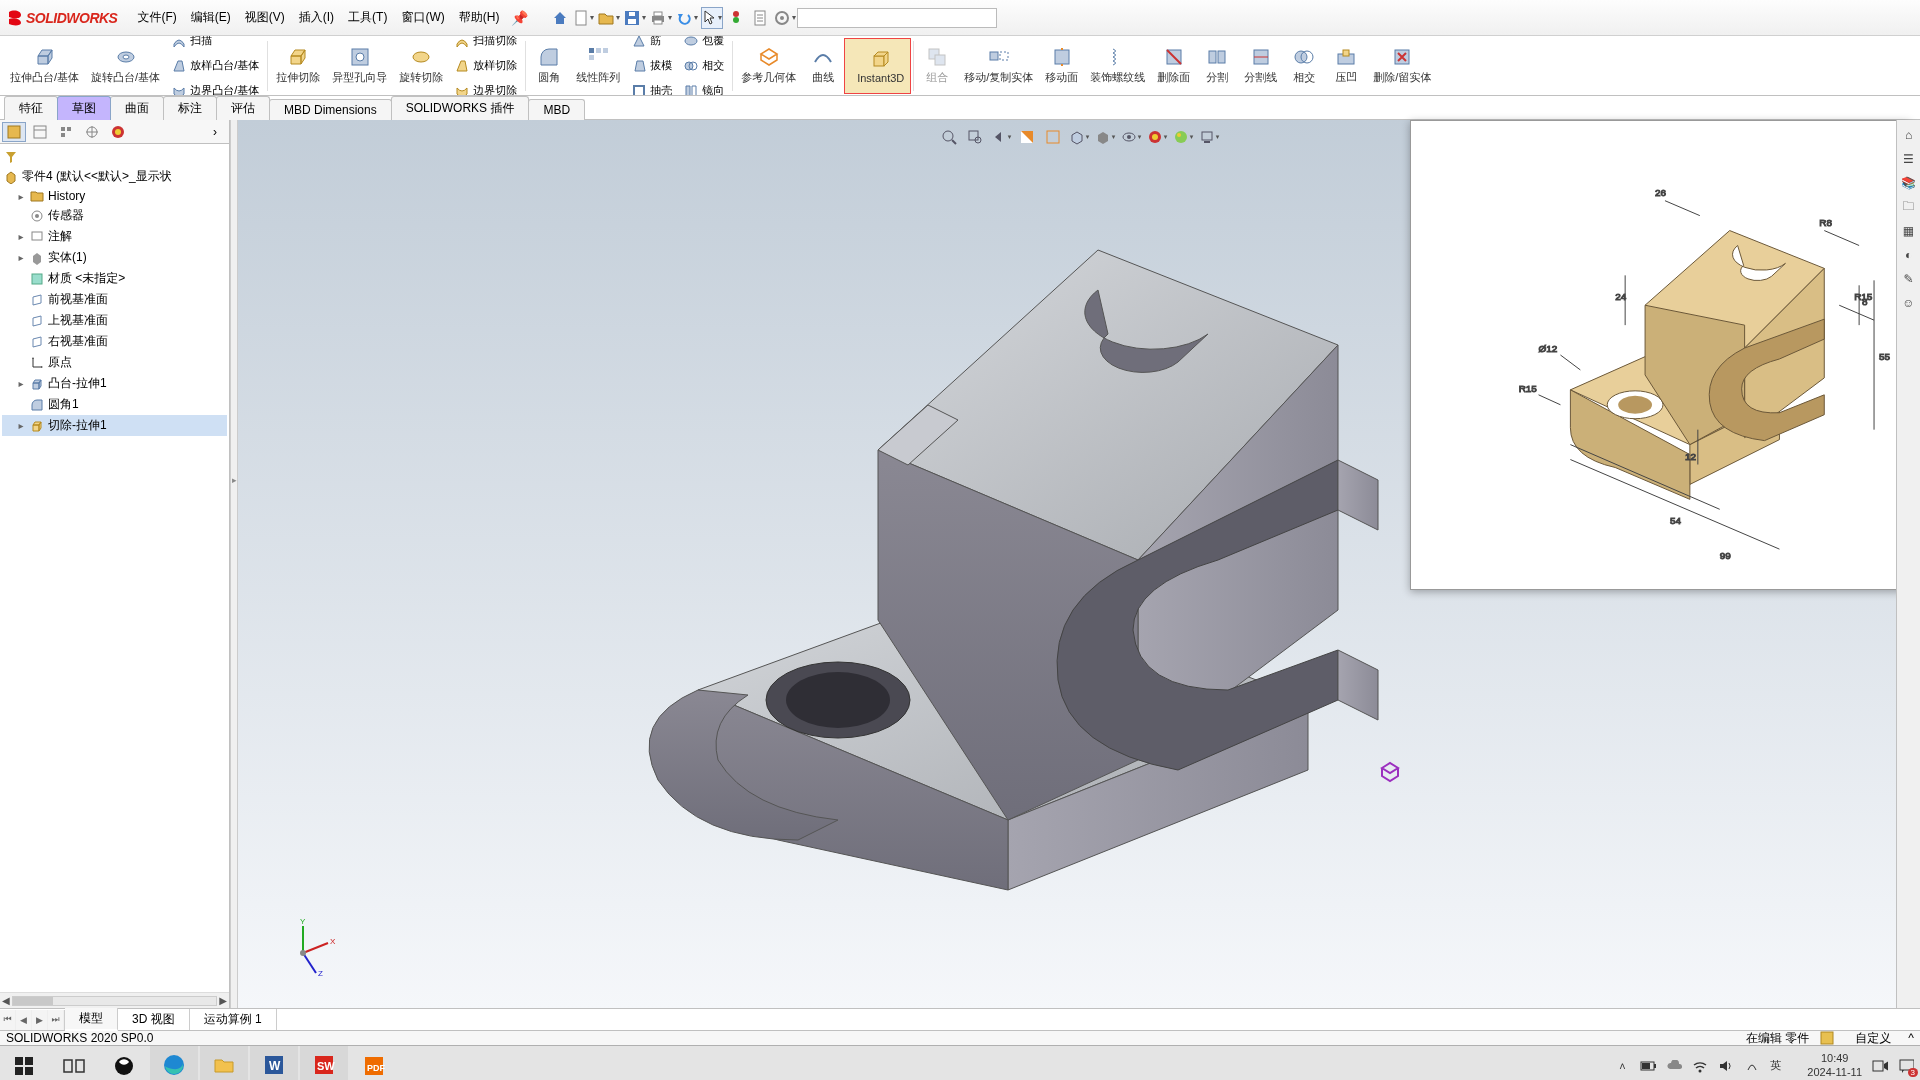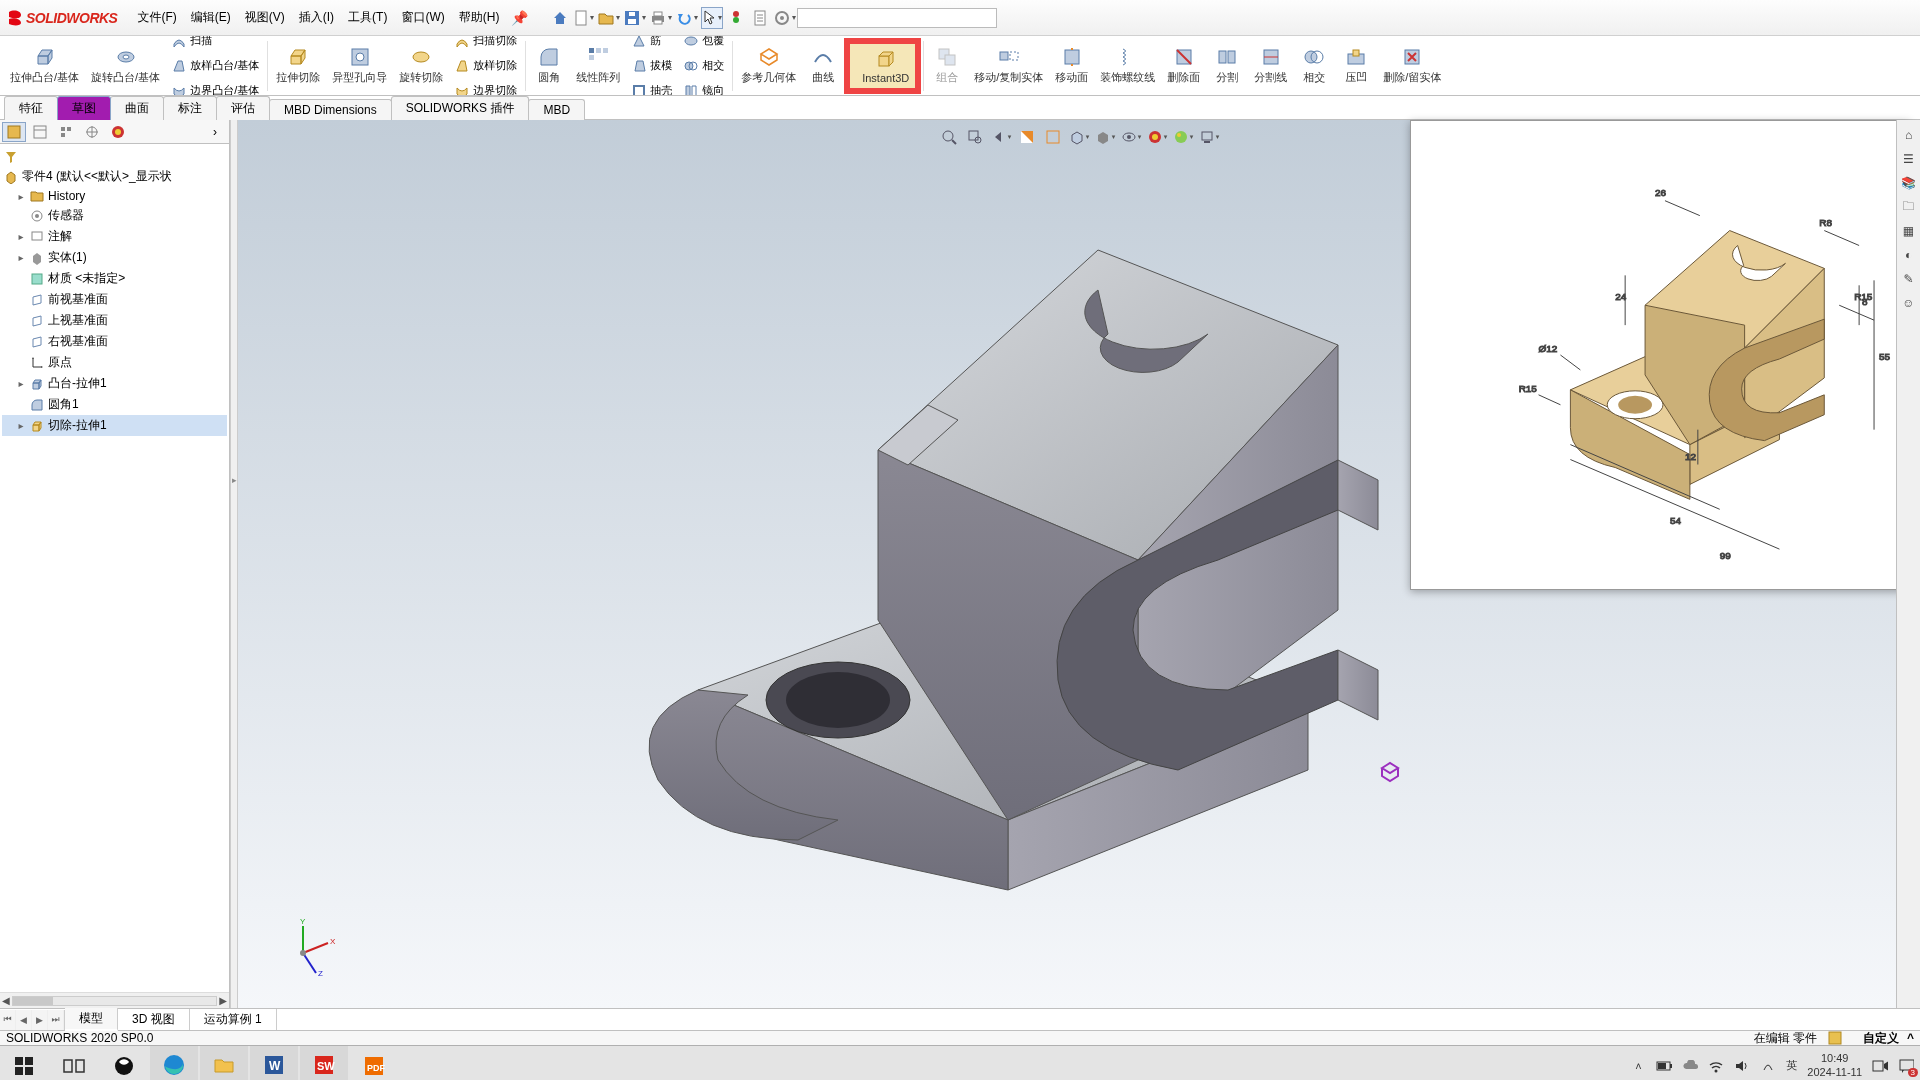--- a/index.html
+++ b/index.html
@@ -16,30 +16,30 @@
 .qat { display:flex; align-items:center; gap:2px; margin-left:20px; }
 .qat .btn { min-width:22px; height:22px; display:flex; align-items:center; justify-content:center; border:1px solid transparent; }
 .qat .dd::after { content:"▾"; font-size:8px; margin-left:2px; color:#555; }
 .doc-title { flex:1; text-align:center; font-size:13px; }
 .title-right { display:flex; align-items:center; gap:4px; margin-right:4px; }
 
 
 .ribbon { height: 60px; background:#fff; border-bottom:1px solid #c0c0c0; display:flex; align-items:center; padding:0 4px; overflow:hidden; }
 .ribbon .rgrp { display:flex; flex-direction:column; align-items:center; justify-content:center; padding:2px 6px; height:56px; text-align:center; font-size:11px; color:#333; min-width:42px; border-right:0; }
 .ribbon .ric { width:22px; height:22px; display:inline-flex; align-items:center; justify-content:center; margin-bottom:2px; }
-.ribbon .active { background:#f5e7b8; border:6px solid #ef4444;padding-left:12px; }
+.ribbon .active { background:#f5e7b8; border:1px solid #ef4444;padding-left:12px; }
 .ribbon .col3 { display:flex; flex-direction:column; gap:10px; justify-content:center; font-size:11px; padding:2px 6px; height:56px;}
 .ribbon .col3 .row { display:flex; align-items:center; gap:4px; white-space:nowrap; }
 .ribbon .col3 .row .ic { width:14px; height:14px; display:inline-flex; }
 .ribbon .vsep { width:1px; height:50px; background:#e0e0e0; margin:0 2px; }
 
 
 .cmdtabs { height:24px; background:#fff; border-bottom:1px solid #c0c0c0; display:flex; align-items:flex-end; padding-left:4px; }
 .cmdtabs .tab { padding:3px 14px; border:1px solid #c0c0c0; border-bottom:none; background:#f5f5f5; margin-right:-1px; font-size:12px; border-radius:3px 3px 0 0; position:relative; top:1px;}
-.cmdtabs .tab.active { background:#a21caf; border-color:#8aa5c8; z-index:2; }
+.cmdtabs .tab.active { background:#c4b5fd; border-color:#8aa5c8; z-index:2; }
 
 
 .main { display:flex; height: calc(100% - 24px - 60px - 24px - 22px - 22px - 40px); position:relative; }
 
 
 .ftree { width: 230px; background:#fff; border-right:1px solid #c0c0c0; display:flex; flex-direction:column; }
 .ftree-tabs { display:flex; border-bottom:1px solid #c0c0c0; height:24px; align-items:center; padding:0 2px; gap:2px; background:#f7f7f7;}
 .ftree-tabs .tbtn { width:24px; height:20px; display:flex; align-items:center; justify-content:center; }
 .ftree-tabs .tbtn.active { background:#dde6f2; border:1px solid #8aa5c8; }
 .ftree-tabs .more { margin-left:auto; }
@@ -71,30 +71,30 @@
 .btabs { height:22px; background:#fff; border-top:1px solid #c0c0c0; display:flex; align-items:center; }
 .btabs .navbtns { display:flex; border-right:1px solid #ccc; }
 .btabs .navbtns span { width:16px; height:20px; display:flex; align-items:center; justify-content:center; font-size:9px; color:#666; border-right:1px solid #eee; background:#f4f4f4;}
 .btabs .tab { padding:2px 14px; border-right:1px solid #ccc; font-size:12px; }
 .btabs .tab.active { background:#f7f7f7; border-bottom:2px solid #fff;}
 
 
 .status { height:15px; background:#f7f7f7; border-top:1px solid #c0c0c0; display:flex; align-items:center; font-size:12px; padding:0 6px; }
 .status .left { flex:1; }
 .status .mid { display:flex; gap:10px; align-items:center; }
-.status .right { margin-left:20px; display:flex; gap:8px; align-items:center;font-weight:bold; }
+.status .right { margin-left:20px; display:flex; gap:17px; align-items:center; }
 .stat-ic { width:16px; height:16px; display:inline-flex; align-items:center; justify-content:center; }
 
 
 .taskbar { height:40px; background:#e4e4e4; border-top:1px solid #b0b0b0; display:flex; align-items:center; }
 .taskbar .tb-left { display:flex; align-items:center; gap:2px; height:100%; }
 .taskbar .tb-btn { width:48px; height:40px; display:flex; align-items:center; justify-content:center; }
 .taskbar .tb-btn.active { border-bottom:2px solid #3a8ee6; background:#d8d8d8; }
 .taskbar .tray { margin-left:auto; display:flex; align-items:center; gap:10px; padding-right:6px; font-size:11px; color:#333;}
-.taskbar .clock { text-align:center; line-height:1.2; font-size:11px; }
+.taskbar .clock { text-align:center; line-height:1.2; font-size:11px;margin-left:16px; }
 .tray-ic { width:16px; height:16px; display:inline-flex; align-items:center; justify-content:center; }
 
 
 svg { display:block; }
 
 
 .model-svg { position:absolute; left:340px; top:60px; width:1000px; height:760px; }
 
 </style>
 </head>

